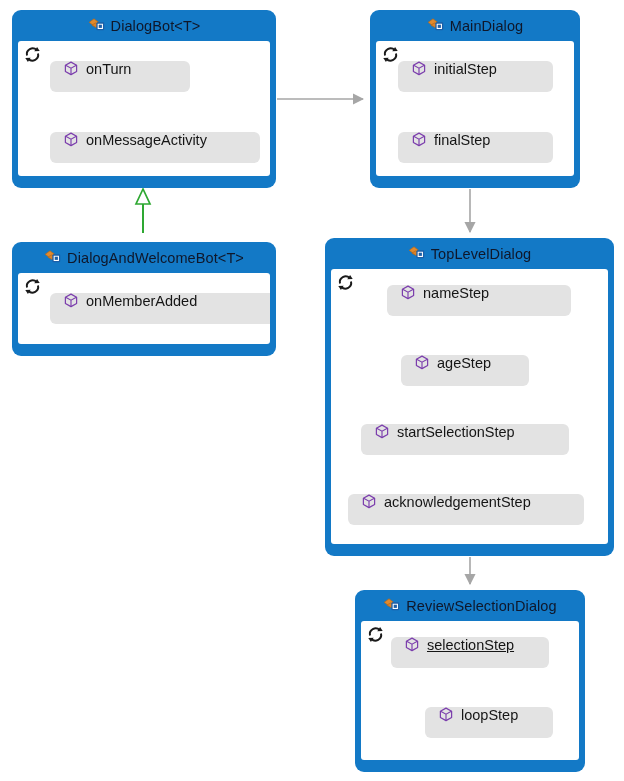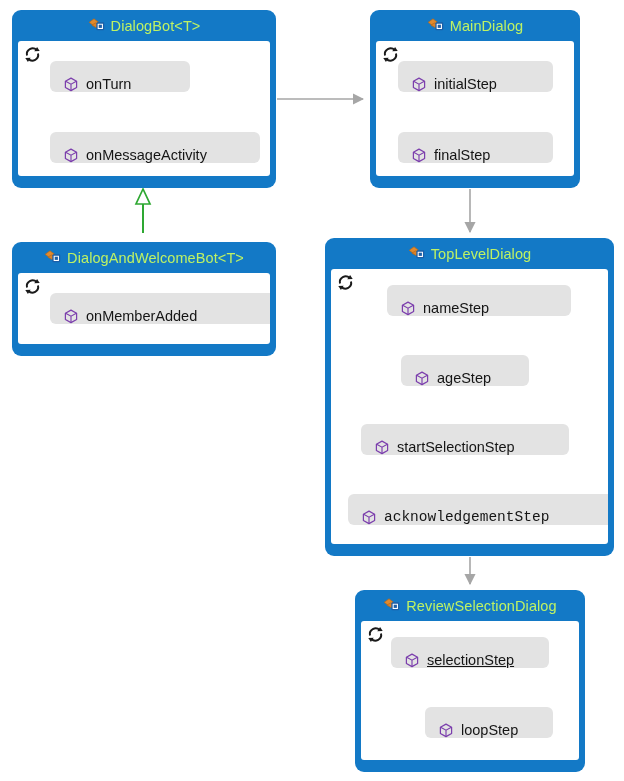--- a/index.html
+++ b/index.html
@@ -30,21 +30,21 @@
     display:flex;
     align-items:center;
     justify-content:center;
     gap:6px;
     color:#ffffff;
     font-size:14.5px;
     letter-spacing:.1px;
     white-space:nowrap;
     user-select:none;
   }
-  .class-title{color:#bef264;}
+  .class-title{color:#0f172a;}
   .class-body{
     background:#ffffff;
     border-radius:3px;
     position:relative;
     box-sizing:border-box;
     width:100%;
     height:calc(100% - 37px);
     overflow:hidden;
   }
 
@@ -52,21 +52,21 @@
   .icon{display:inline-block;line-height:0;flex:0 0 auto;}
   .loop-icon{position:absolute;left:5px;top:4px;line-height:0;}
 
   
   .method{
     position:absolute;
     background:#e3e3e3;
     border-radius:6px;
     height:31px;
     display:flex;
-    align-items:flex-end;
+    align-items:flex-start;
     gap:8px;
     padding:0 14px;
     box-sizing:border-box;
     font-size:14.5px;
     color:#151515;
     white-space:nowrap;
     user-select:none;
   }
   .method .m-label{color:#151515;}
 </style>
@@ -279,21 +279,21 @@
         <div class="method" style="left: 30px; top: 155px; width: 208px;">
       <span class="icon method-ico">
         <svg width="14" height="15" viewBox="0 0 14 15" xmlns="http://www.w3.org/2000/svg">
           <path d="M7 1.1 L12.6 4.2 L12.6 10.5 L7 13.6 L1.4 10.5 L1.4 4.2 Z" fill="none" stroke="#7c3fad" stroke-width="1.25" stroke-linejoin="round"></path>
           <path d="M1.6 4.3 L7 7.2 L12.4 4.3" fill="none" stroke="#7c3fad" stroke-width="1.15"></path>
           <path d="M7 7.2 L7 13.4" fill="none" stroke="#7c3fad" stroke-width="1.15"></path>
         </svg>
       </span>
       <span class="m-label">startSelectionStep</span>
     </div>
-        <div class="method" style="left: 17px; top: 225px; width: 276px; font-family: Liberation Mono, monospace;">
+        <div class="method" style="left: 17px; top: 225px; width: 236px;">
       <span class="icon method-ico">
         <svg width="14" height="15" viewBox="0 0 14 15" xmlns="http://www.w3.org/2000/svg">
           <path d="M7 1.1 L12.6 4.2 L12.6 10.5 L7 13.6 L1.4 10.5 L1.4 4.2 Z" fill="none" stroke="#7c3fad" stroke-width="1.25" stroke-linejoin="round"></path>
           <path d="M1.6 4.3 L7 7.2 L12.4 4.3" fill="none" stroke="#7c3fad" stroke-width="1.15"></path>
           <path d="M7 7.2 L7 13.4" fill="none" stroke="#7c3fad" stroke-width="1.15"></path>
         </svg>
       </span>
       <span class="m-label">acknowledgementStep</span>
     </div>
       </div>

